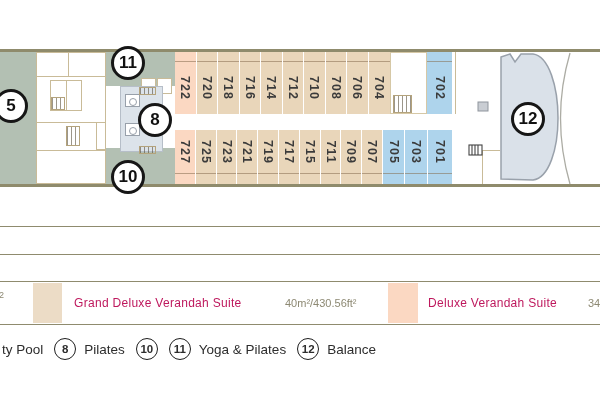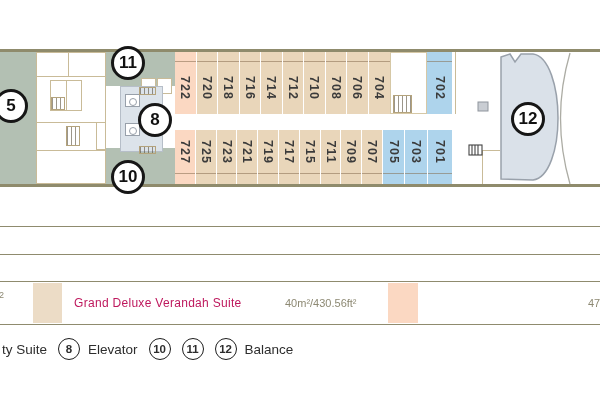--- a/index.html
+++ b/index.html
@@ -260,34 +260,36 @@
 
   <div class="hline" style="top:226px;"></div>
   <div class="hline" style="top:254px;"></div>
 
   <div id="legend-row1">
     <span class="frag-sup">2</span>
     <span class="sw" style="left: 33px; width: 29px; background: rgb(236, 220, 198);"></span>
     <span class="lg-label" style="left:74px;">Grand Deluxe Verandah Suite</span>
     <span class="lg-size" style="left:285px;">40m²/430.56ft²</span>
     <span class="sw" style="left: 388px; width: 30px; background: rgb(251, 216, 194);"></span>
-    <span class="lg-size" style="left:588px;">47</span>
+    <span class="lg-label" style="left:428px;">Deluxe Verandah Suite</span>
+    <span class="lg-size" style="left:588px;">34</span>
   </div>
 
   <div id="legend-row2">
-    <span class="item">ty Suite</span>
+    <span class="item">ty Pool</span>
   <span class="item">
         <span class="mcircle">8</span>
-        <span>Elevator</span>
+        <span>Pilates</span>
       </span>
       <span class="item">
         <span class="mcircle">10</span>
       </span>
       <span class="item">
         <span class="mcircle">11</span>
+        <span>Yoga &amp; Pilates</span>
       </span>
       <span class="item">
         <span class="mcircle">12</span>
         <span>Balance</span>
       </span>
     </div>
 
 </div>
 
 </body></html>

